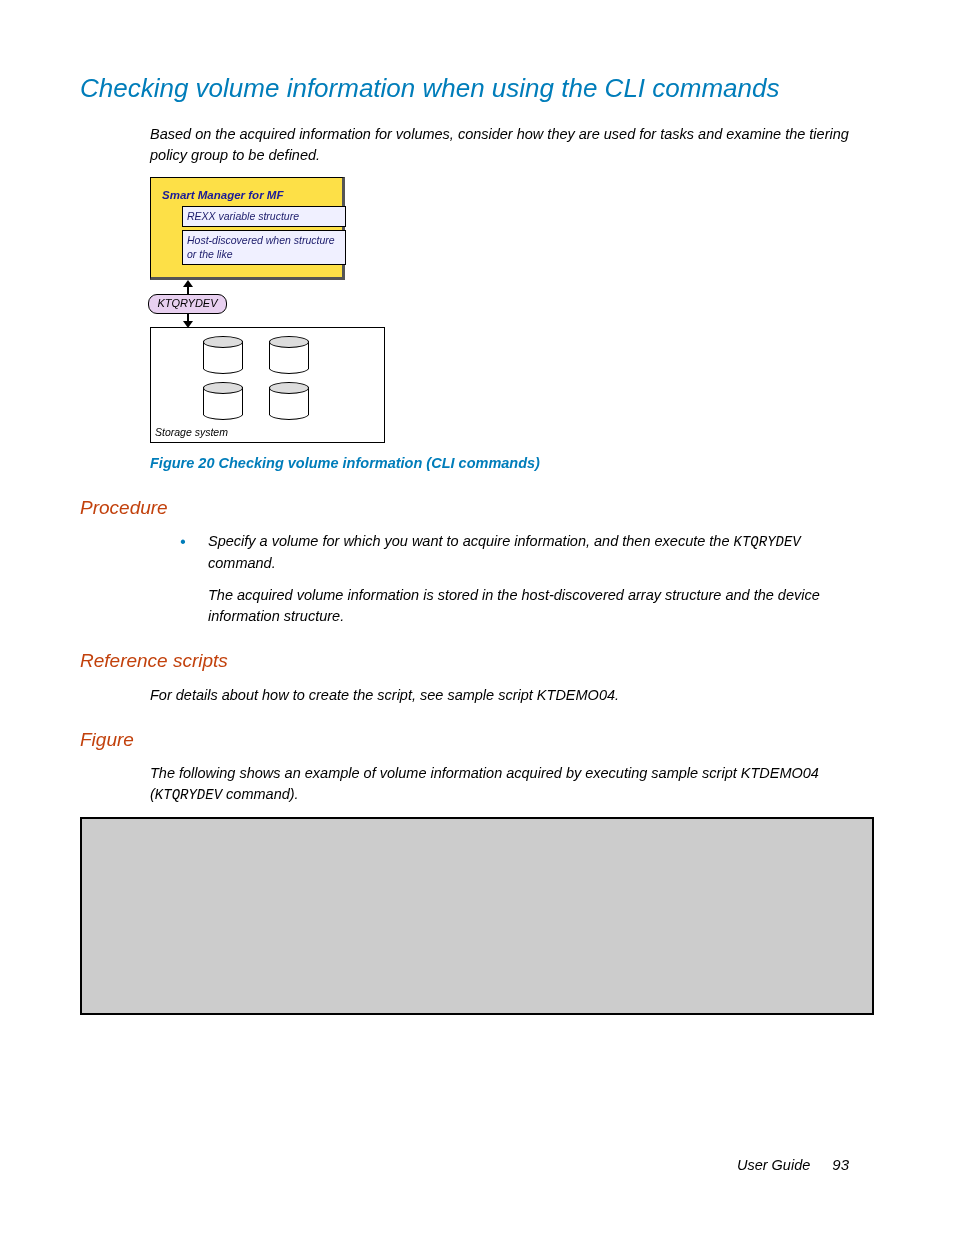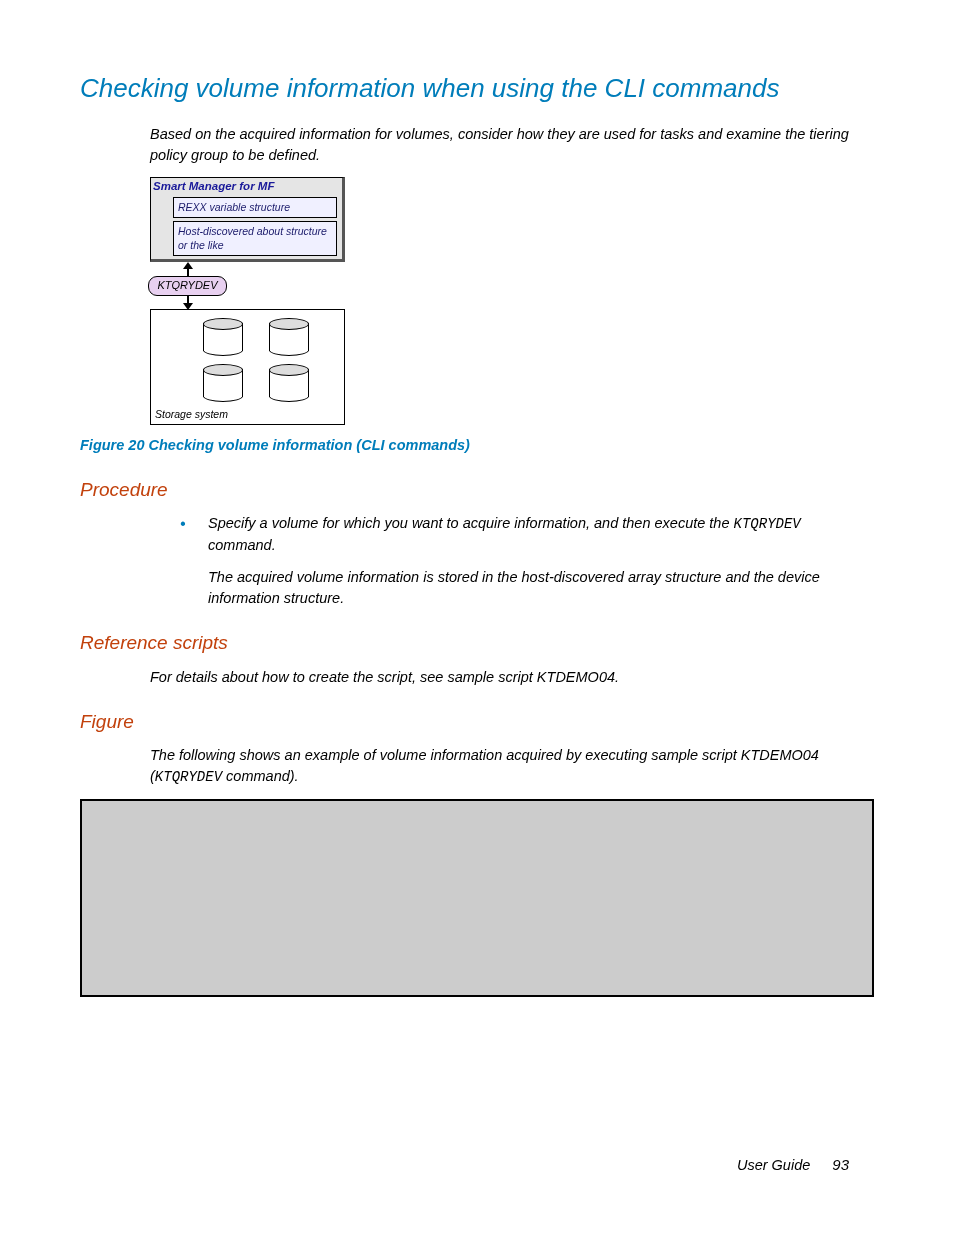--- a/index.html
+++ b/index.html
@@ -39,20 +39,21 @@
   }
   .figure-block {
     margin-left: 70px;
     margin-top: 10px;
     margin-bottom: 10px;
   }
   .figure-caption {
     color: #007dba;
     font-weight: 700;
     font-size: 14.5px;
+    margin-left: 70px;
     margin-top: 8px;
     margin-bottom: 14px;
   }
   ul.bullet {
     list-style: none;
     margin-left: 100px;
     margin-right: 10px;
   }
   ul.bullet li {
     position: relative;
@@ -91,22 +92,22 @@
   }
 
   
   .diagram {
     width: 195px;
   }
   .smart-box {
     border: 1px solid #000;
     border-right: 3px solid #555;
     border-bottom: 3px solid #555;
-    background: #e5e5e5;
-    padding: 0;
+    background: #fde047;
+    padding: 9px;
     width: 195px;
   }
   .smart-title {
     font-weight: 700;
     font-size: 11.5px;
     margin-bottom: 3px;
     margin-left: 2px;
     color: #1a1a9a;
   }
   .inner-box {
@@ -148,21 +149,21 @@
     border-radius: 9px;
     font-size: 11px;
     padding: 1px 8px;
     font-family: Arial;
     color: #000;
     display: inline-block;
   }
   .storage-box {
     border: 1px solid #000;
     background: #fff;
-    width: 195px;
+    width: 235px;
     height: 116px;
     position: relative;
     margin-top: -1px;
   }
   .storage-label {
     position: absolute;
     bottom: 2px;
     left: 4px;
     font-size: 10.5px;
   }
@@ -210,21 +211,21 @@
 
 <div class="indent">
   <p>Based on the acquired information for volumes, consider how they are used for tasks and examine the tiering policy group to be defined.</p>
 </div>
 
 <div class="figure-block">
   <div class="diagram">
     <div class="smart-box">
       <div class="smart-title">Smart Manager for MF</div>
       <div class="inner-box">REXX variable structure</div>
-      <div class="inner-box">Host-discovered about structure or the like</div>
+      <div class="inner-box">Host-discovered when structure or the like</div>
     </div>
     <div class="connector-col">
       <div class="arrow-head-up"></div>
       <div class="arrow-line"></div>
       <div class="ktqrydev">KTQRYDEV</div>
       <div class="arrow-line"></div>
       <div class="arrow-head-down"></div>
     </div>
     <div class="storage-box">
       <div class="cylinder" style="top:8px; left:52px;">

